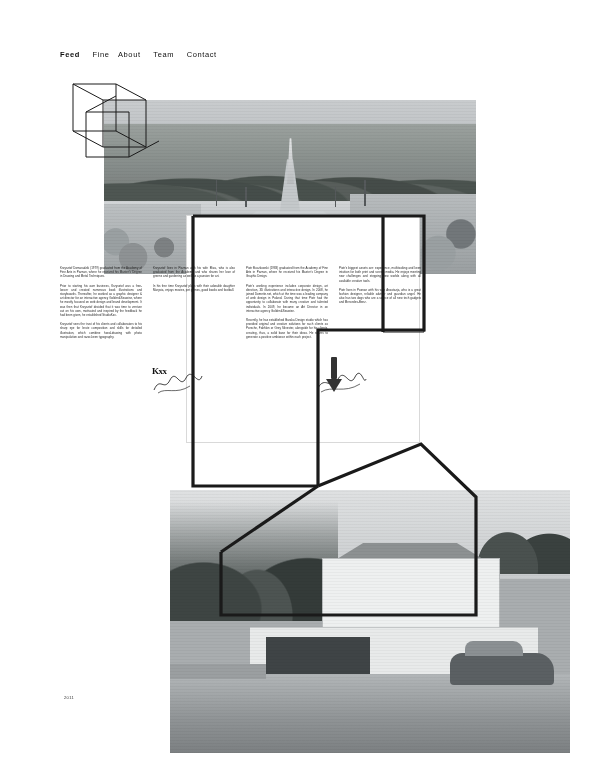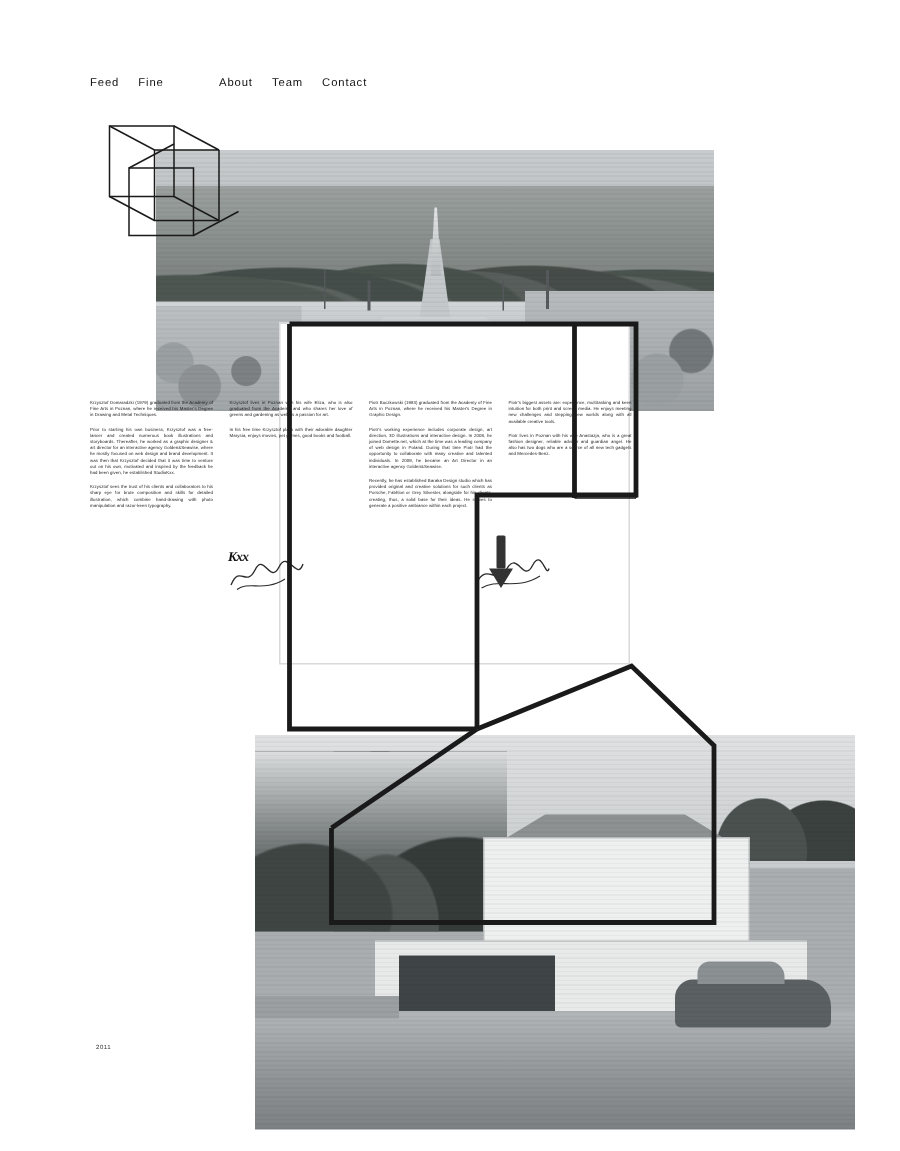--- a/index.html
+++ b/index.html
@@ -25,29 +25,29 @@
     height: 14px;
     font-size: 7.5px;
     letter-spacing: 0.6px;
   }
   .nav .group {
     position: absolute;
     top: 0;
     white-space: nowrap;
   }
   .nav .group-left { left: 0; }
-  .nav .group-right { left: 58px; margin-left: 28px; }
+  .nav .group-right { left: 58px; }
   .nav a {
     color: #111;
     text-decoration: none;
     margin-right: 10px;
     display: inline-block;
   }
   .nav a.active {
-    font-weight: normal;
+    font-weight: bold;
   }
 
   
   .hero {
     position: absolute;
     left: 64px;
     top: 84px;
     width: 372px;
     height: 174px;
     overflow: hidden;
@@ -282,21 +282,20 @@
 
   
   .logo-mark {
     position: absolute;
     left: 152px;
     top: 366px;
     font-size: 9px;
     font-family: "Liberation Serif", serif;
     font-weight: bold;
     letter-spacing: -0.5px;
-    font-style: italic;
   }
 </style>
 </head>
 <body>
 
 <nav class="nav">
   <span class="group group-left">
     <a href="#" class="active">Feed</a>
     <a href="#">Fine</a>
   </span>

